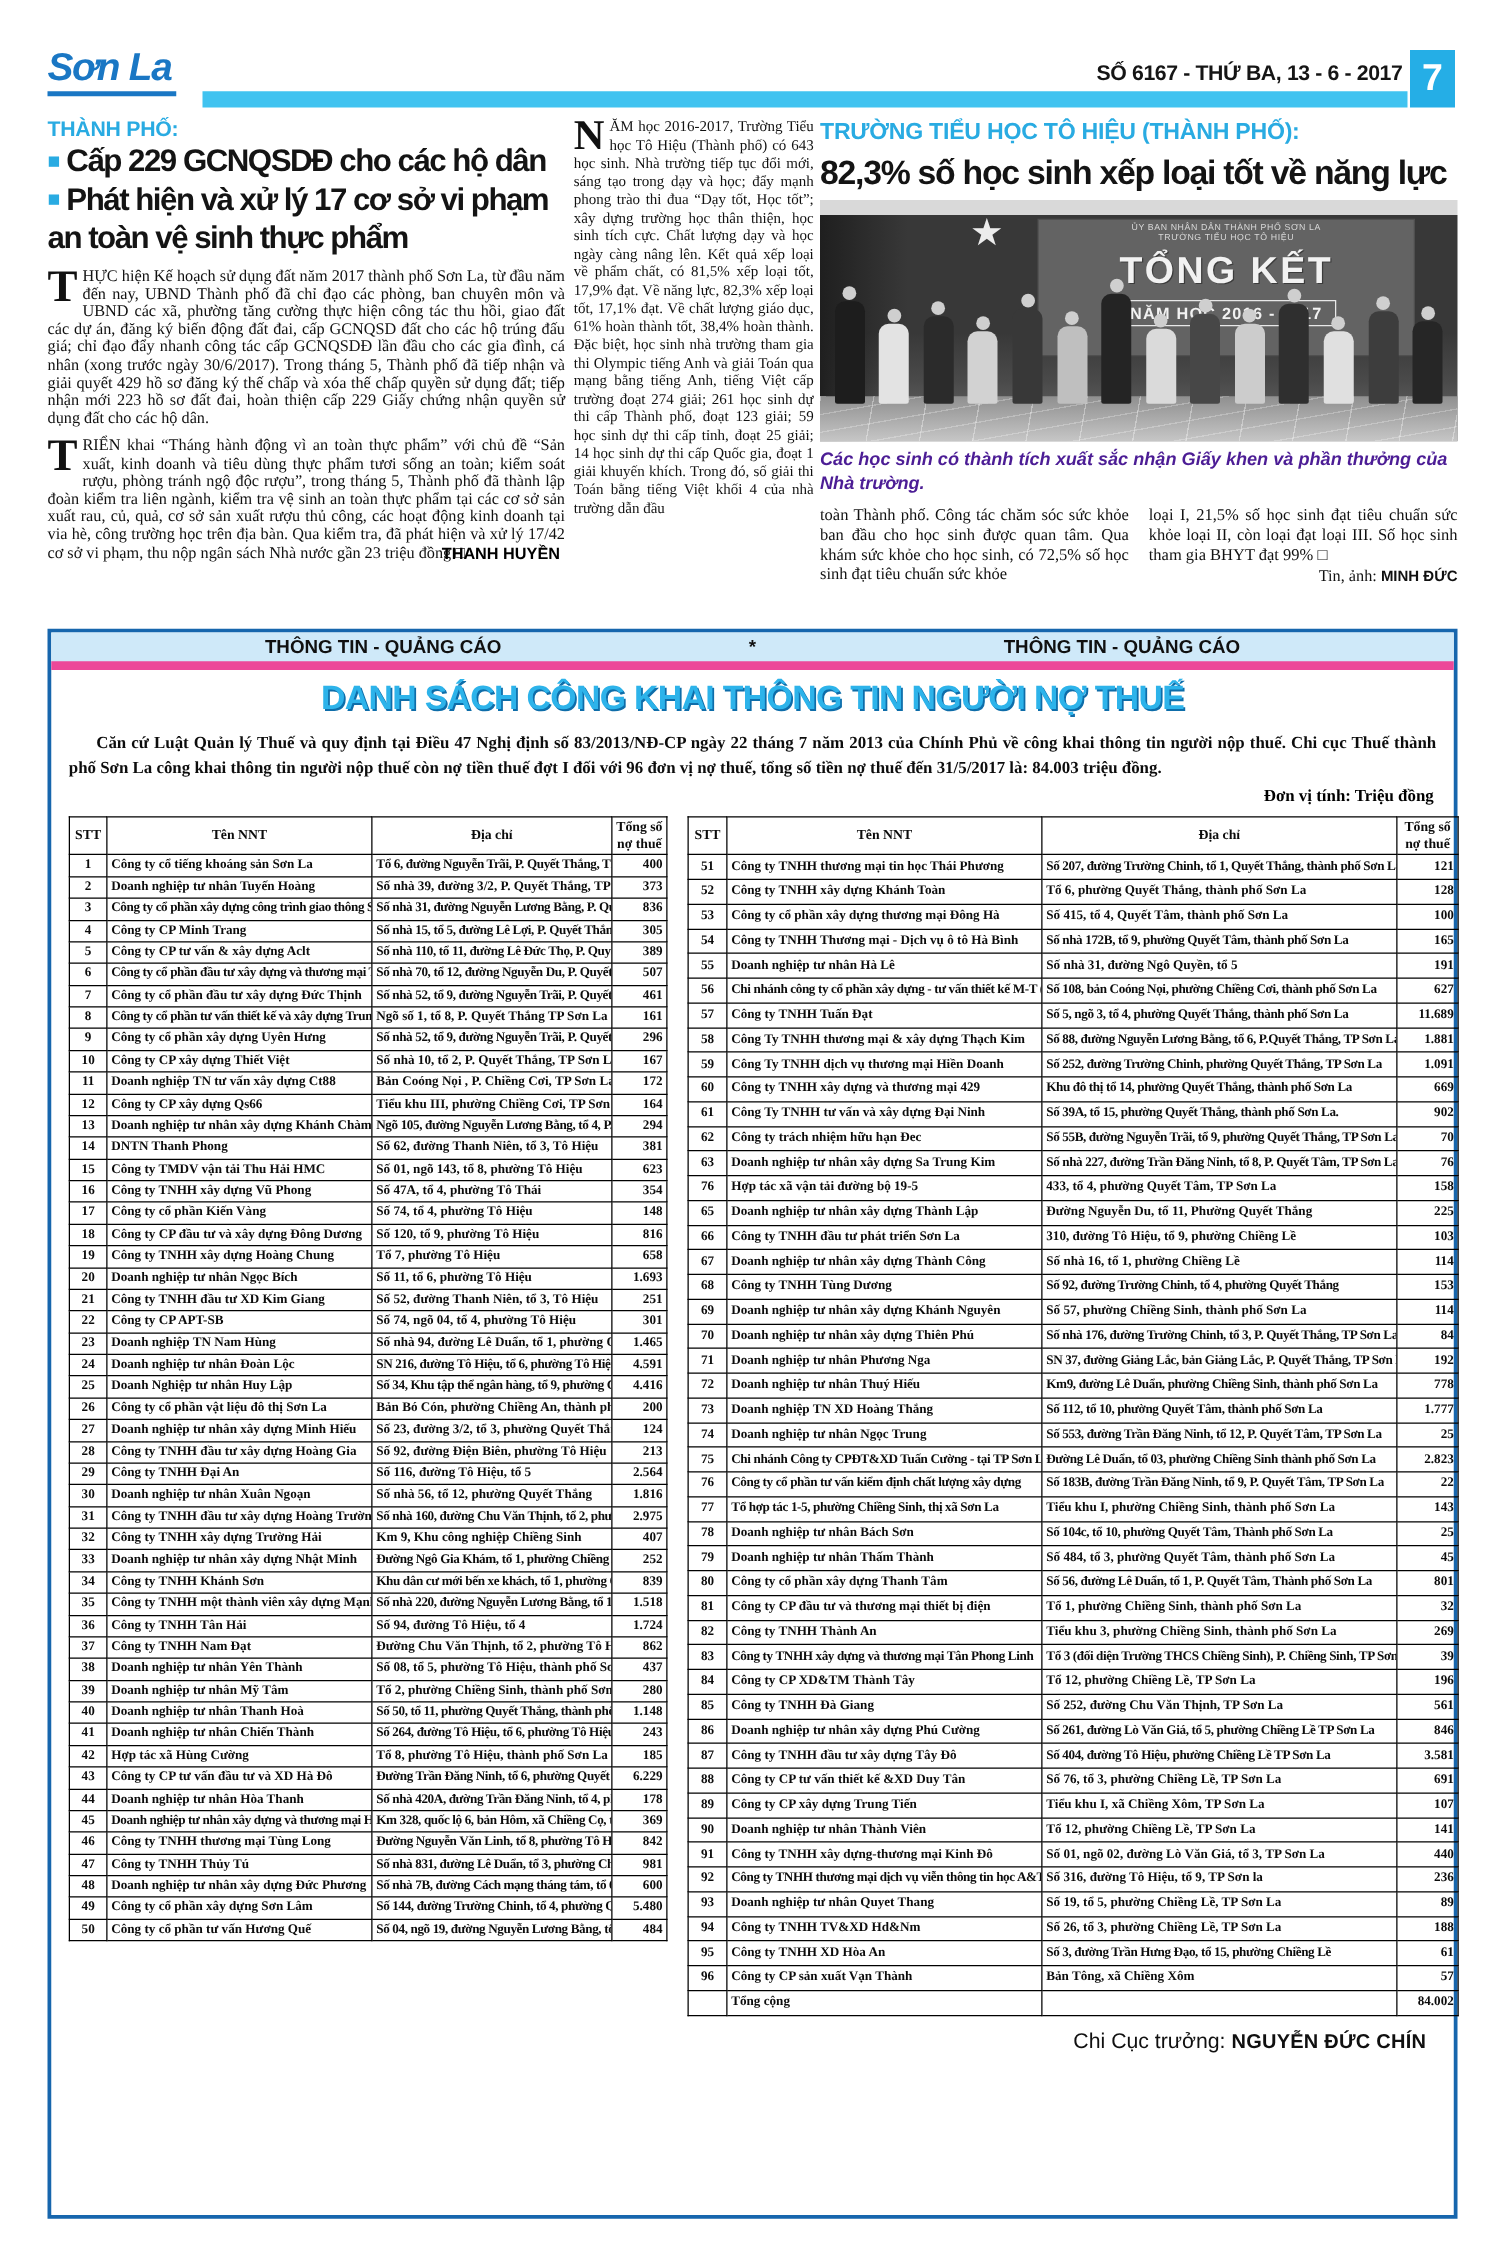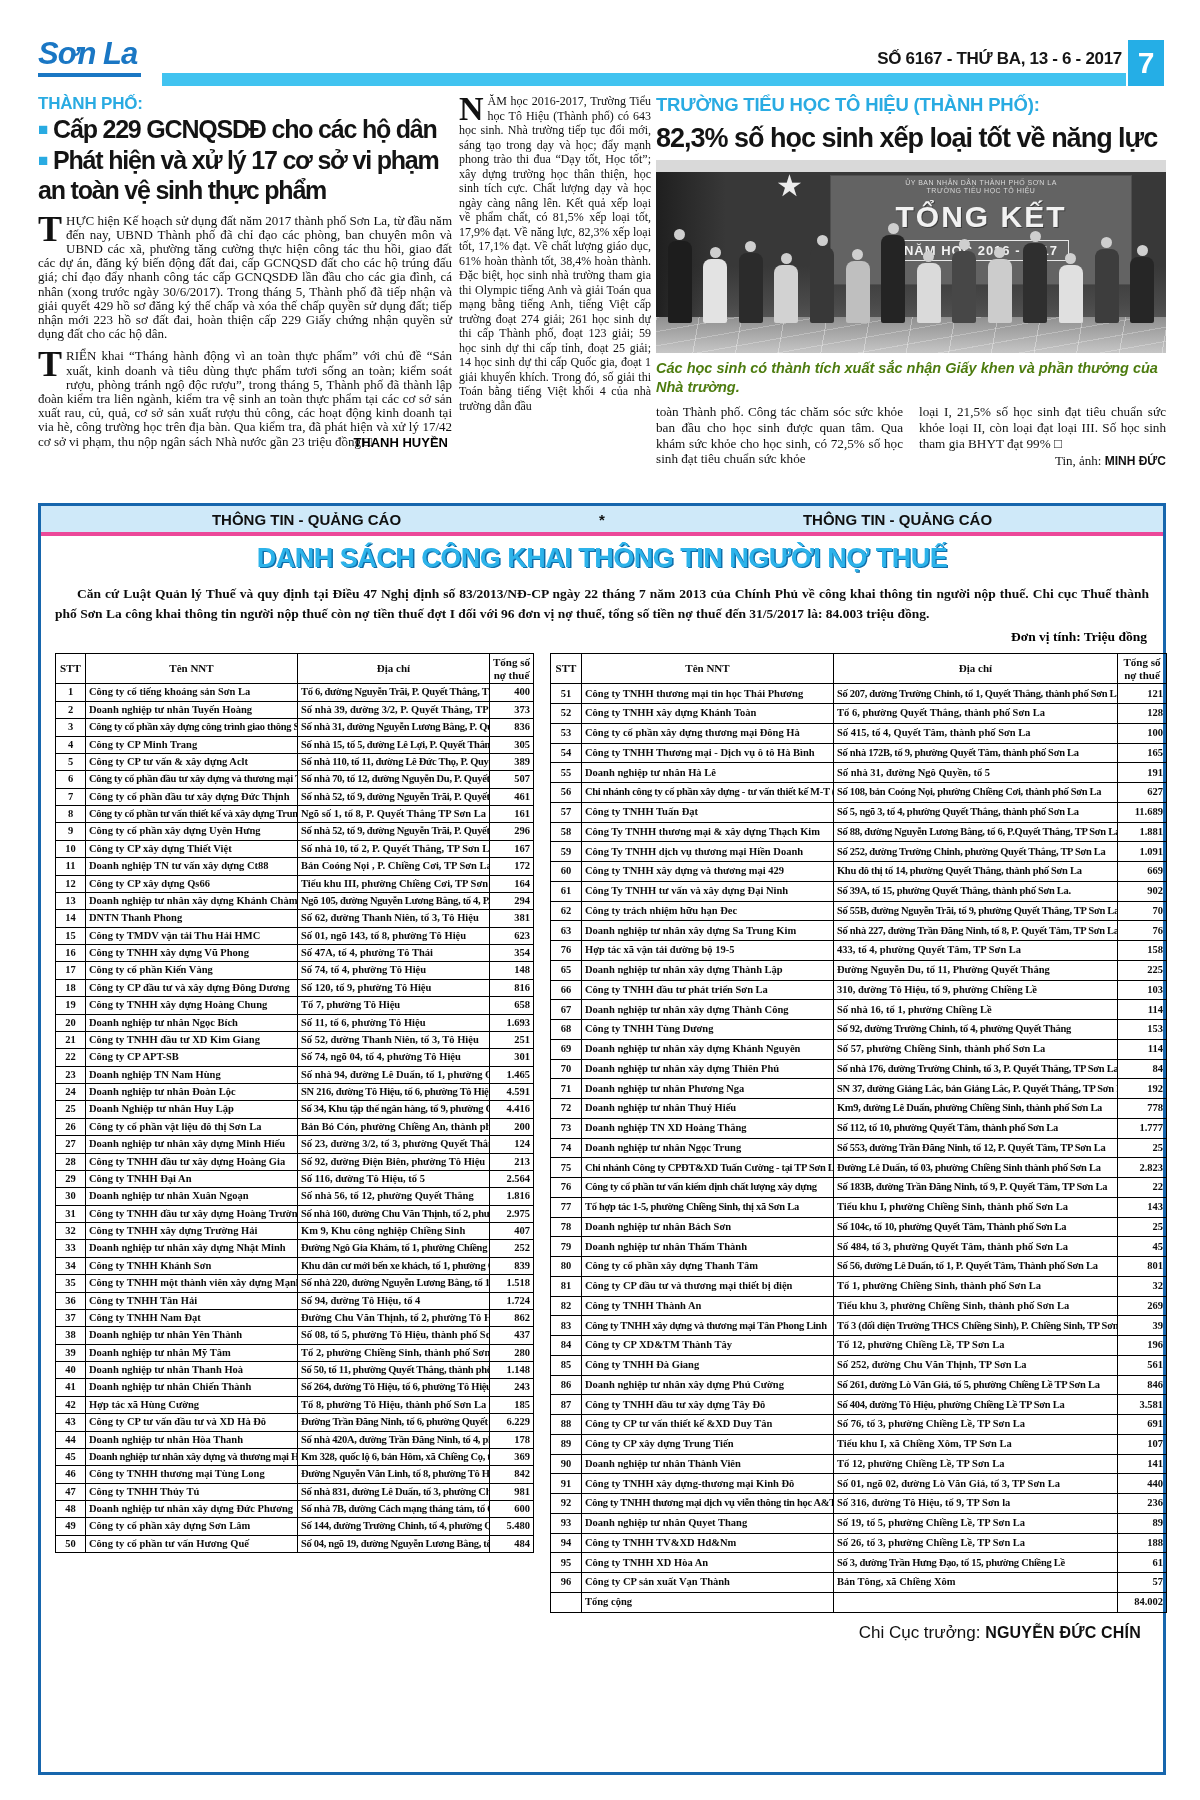--- a/index.html
+++ b/index.html
@@ -72,33 +72,33 @@
       repeating-linear-gradient(170deg, rgba(255,255,255,.25) 0 1px, transparent 1px 14px),
       linear-gradient(#8f8f8f, #c6c6c6);
   }
   #photo-figures { position:absolute; left:6px; right:6px; bottom:30px; display:flex; align-items:flex-end; justify-content:space-around; }
   .fig { width:24px; display:flex; flex-direction:column; align-items:center; }
   .fig .head { width:11px; height:11px; border-radius:50%; background:#cfcfcf; margin-bottom:1px; }
   .fig .torso { width:100%; border-radius:8px 8px 2px 2px; }
   #photo-caption {
     position:absolute; left:656px; top:359px; width:510px;
     font-family:"Liberation Sans",sans-serif; font-weight:bold; font-style:italic;
-    font-size:14.5px; line-height:1.3; color:#4d7c0f;
+    font-size:14.5px; line-height:1.3; color:#4c1d95;
   }
   #right-bottom { position:absolute; left:656px; top:404px; width:510px; display:flex; gap:16px; }
   #right-bottom .col { width:247px; font-size:13.2px; line-height:15.8px; text-align:justify; color:#111; }
   #right-byline { text-align:right; margin-top:2px; font-size:13px; }
   #right-byline b { font-family:"Liberation Sans",sans-serif; font-size:12px; }
   
   #ad-box {
     position:absolute; left:38px; top:503px; width:1128px; height:1272px;
     border:3px solid #1766ad; background:#fff;
   }
   #ad-banner {
-    height:30px; background:#cfe9f9; border-bottom:4px solid #ec4899;
+    height:30px; background:#cfe9f9; border-bottom:7px solid #ec4899;
     display:flex; align-items:center; font-family:"Liberation Sans",sans-serif;
     font-weight:bold; font-size:15px; color:#101010;
   }
   #ad-banner .slot { flex:1; text-align:center; }
   #ad-banner .star { flex:0 0 60px; text-align:center; font-size:15px; }
   #tax-title {
     text-align:center; margin-top:7px; font-family:"Liberation Sans",sans-serif;
     font-weight:bold; font-size:27px; letter-spacing:-0.5px; color:#2db3ea;
     text-shadow:1.4px 1.4px 0 #0e6da9;
   }

